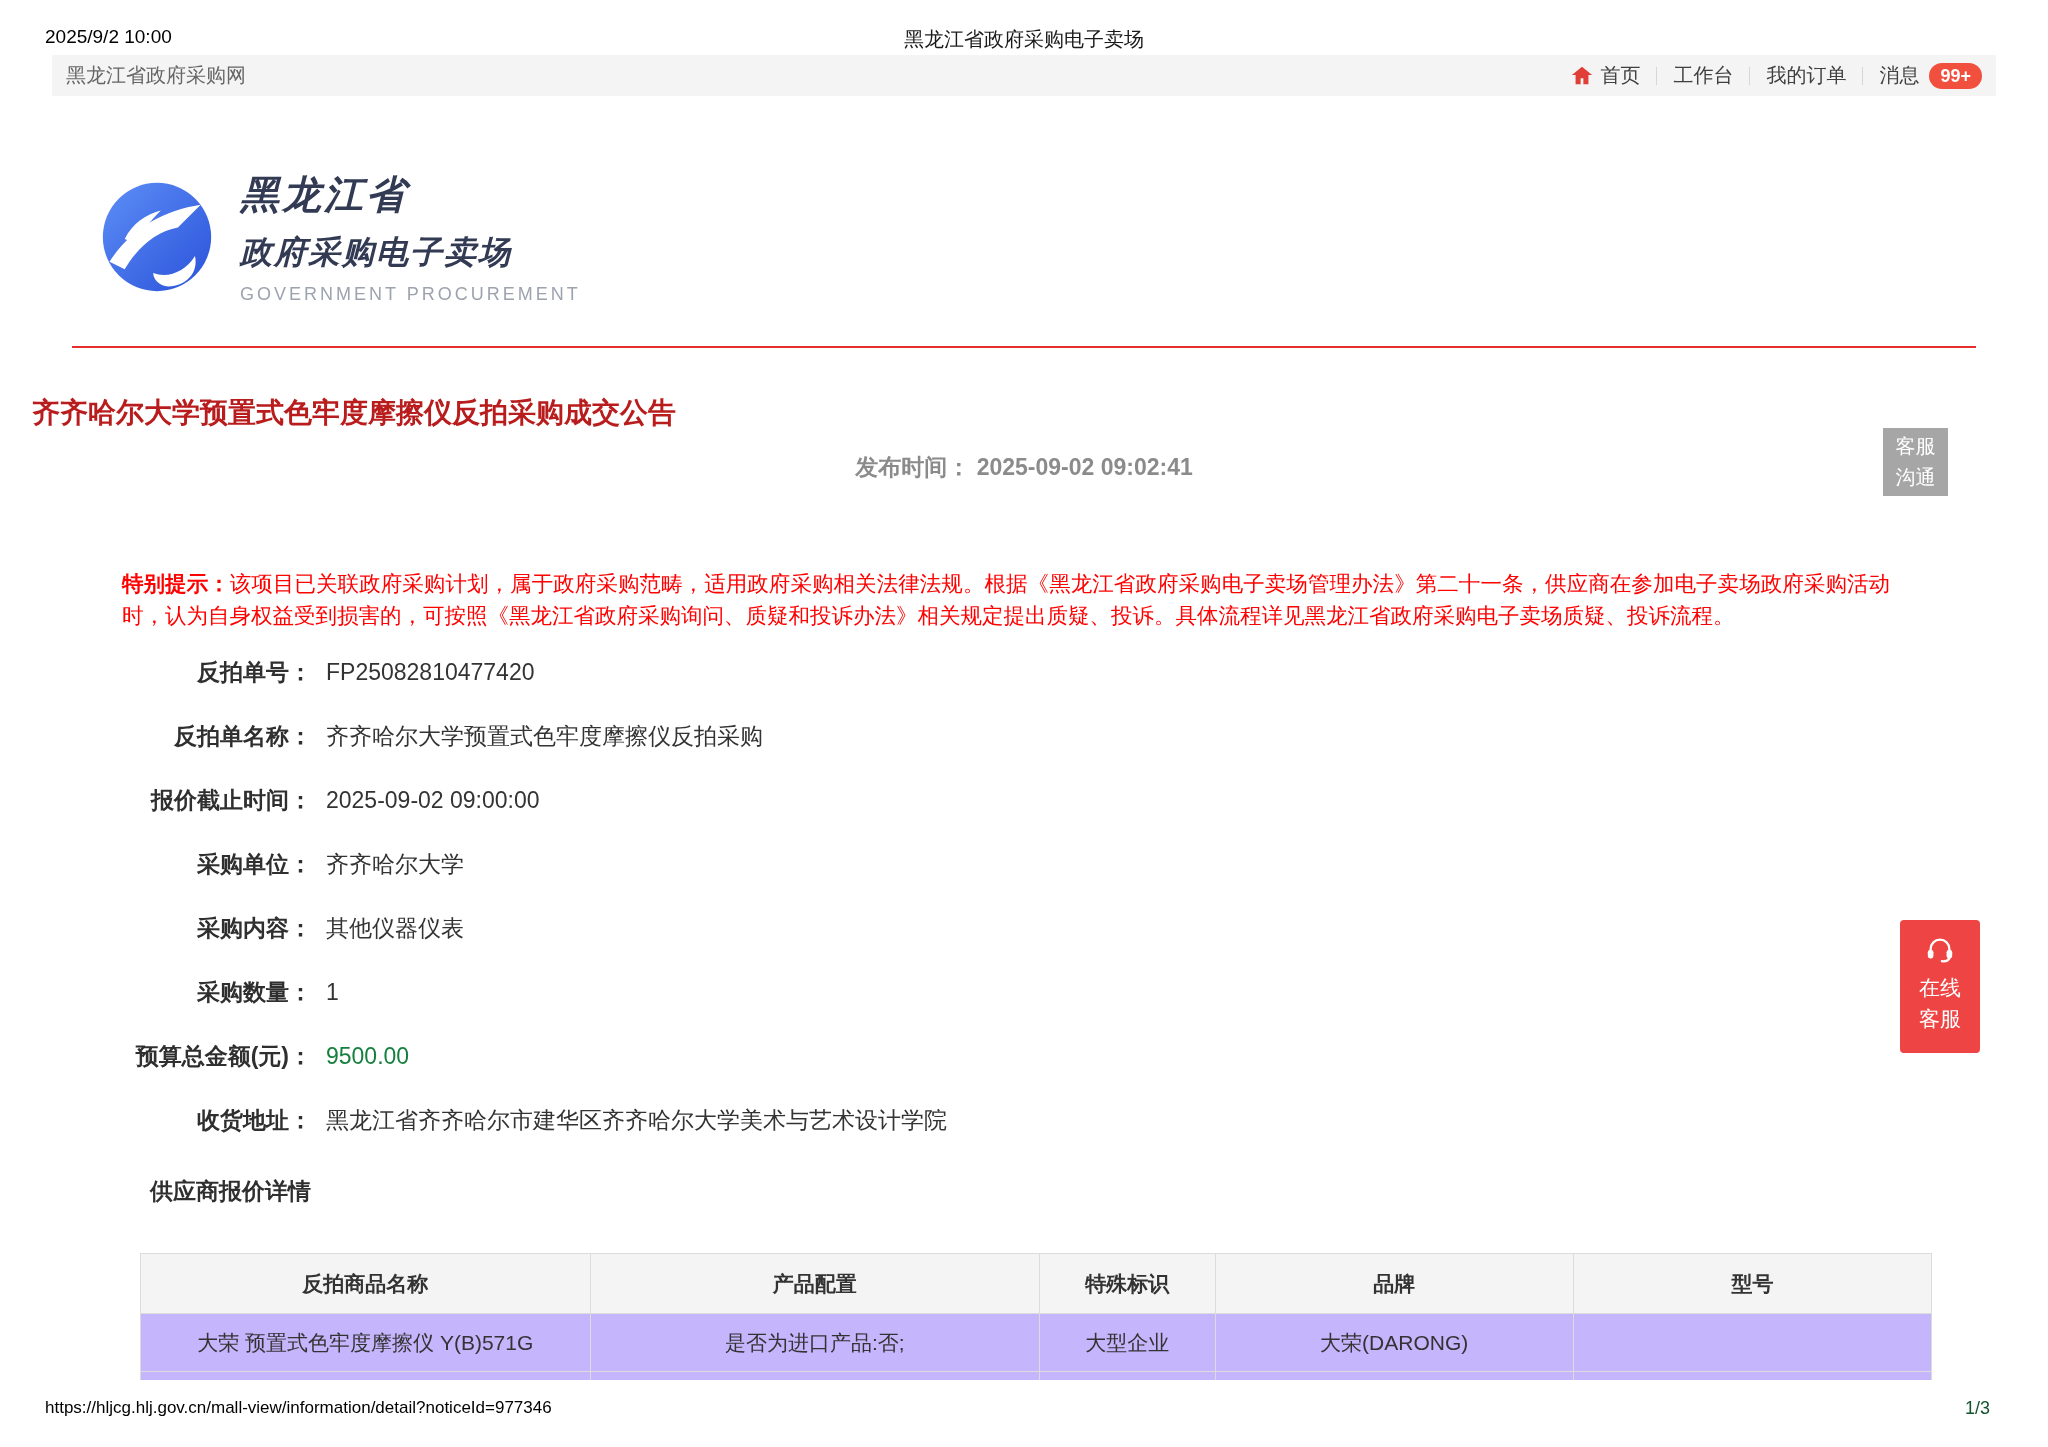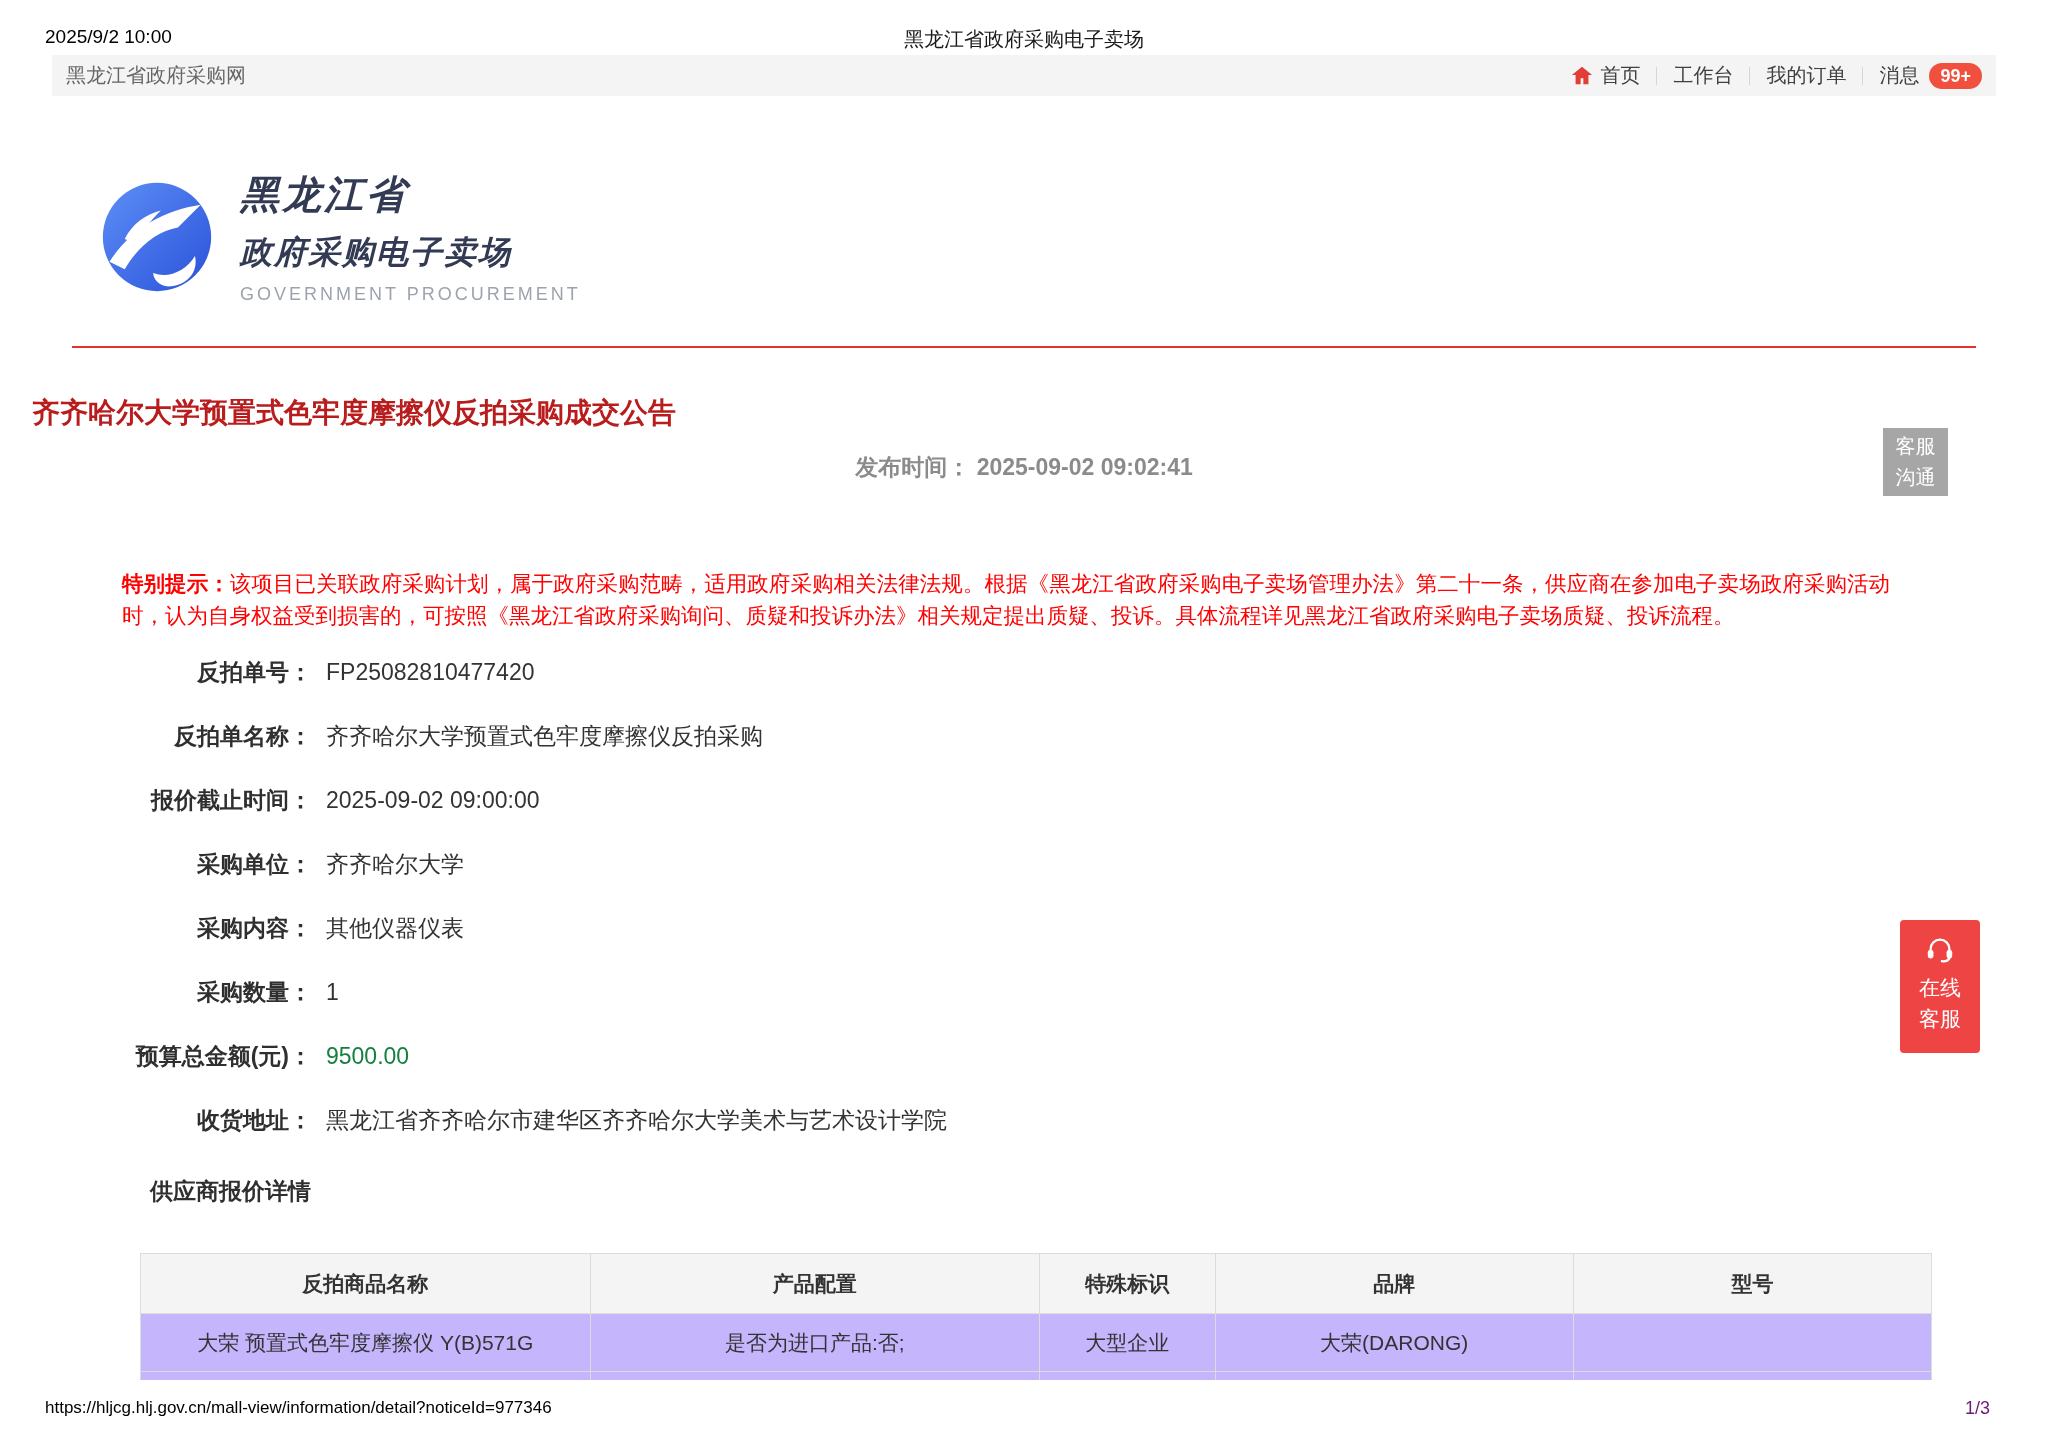--- a/index.html
+++ b/index.html
@@ -8,21 +8,21 @@
     width:2048px; height:1447px;
     font-family:"Liberation Sans","DejaVu Sans",sans-serif;
     color:#333;
   }
   .canvas { position:relative; width:2048px; height:1447px; background:#fff; overflow:hidden; }
 
   
   .print-date { position:absolute; left:45px; top:26px; font-size:19px; color:#000; }
   .print-title { position:absolute; left:0; right:0; top:26px; text-align:center; font-size:20px; color:#1a1a1a; }
   .print-url { position:absolute; left:45px; top:1398px; font-size:17px; color:#000; }
-  .print-page { position:absolute; right:58px; top:1398px; font-size:18px; color:#701a75; }
+  .print-page { position:absolute; right:58px; top:1398px; font-size:18px; color:#14532d; }
 
   
   .navbar {
     position:absolute; left:52px; top:55px; width:1944px; height:41px;
     background:#f4f4f4; display:flex; align-items:center; justify-content:space-between;
     padding:0 14px;
   }
   .nav-site { font-size:20px; color:#666; }
   .nav-right { display:flex; align-items:center; }
   .nav-item { display:flex; align-items:center; font-size:20px; color:#404040; cursor:pointer; }

